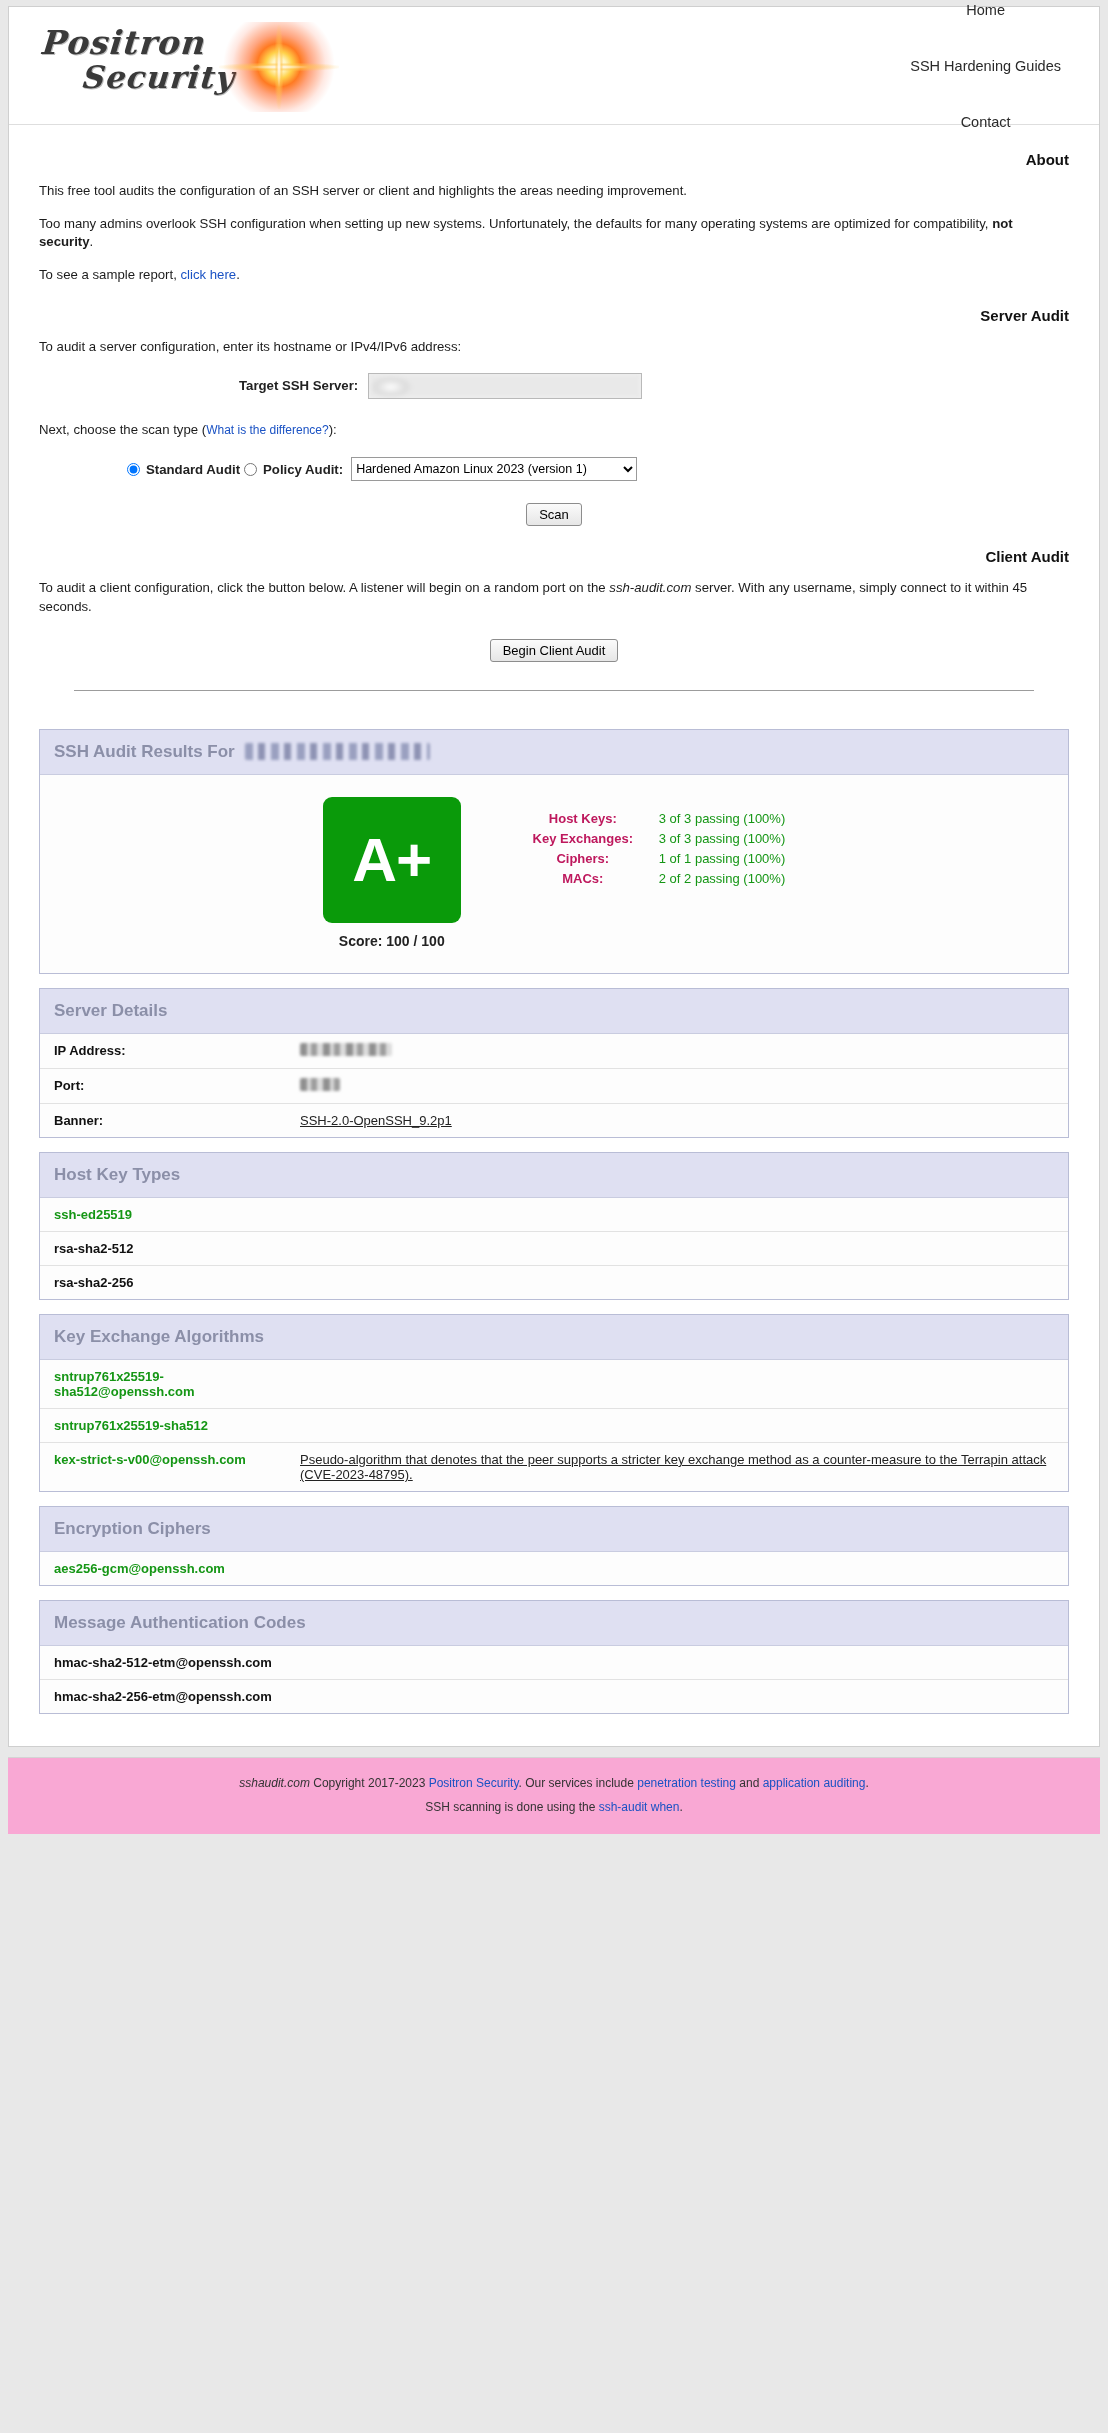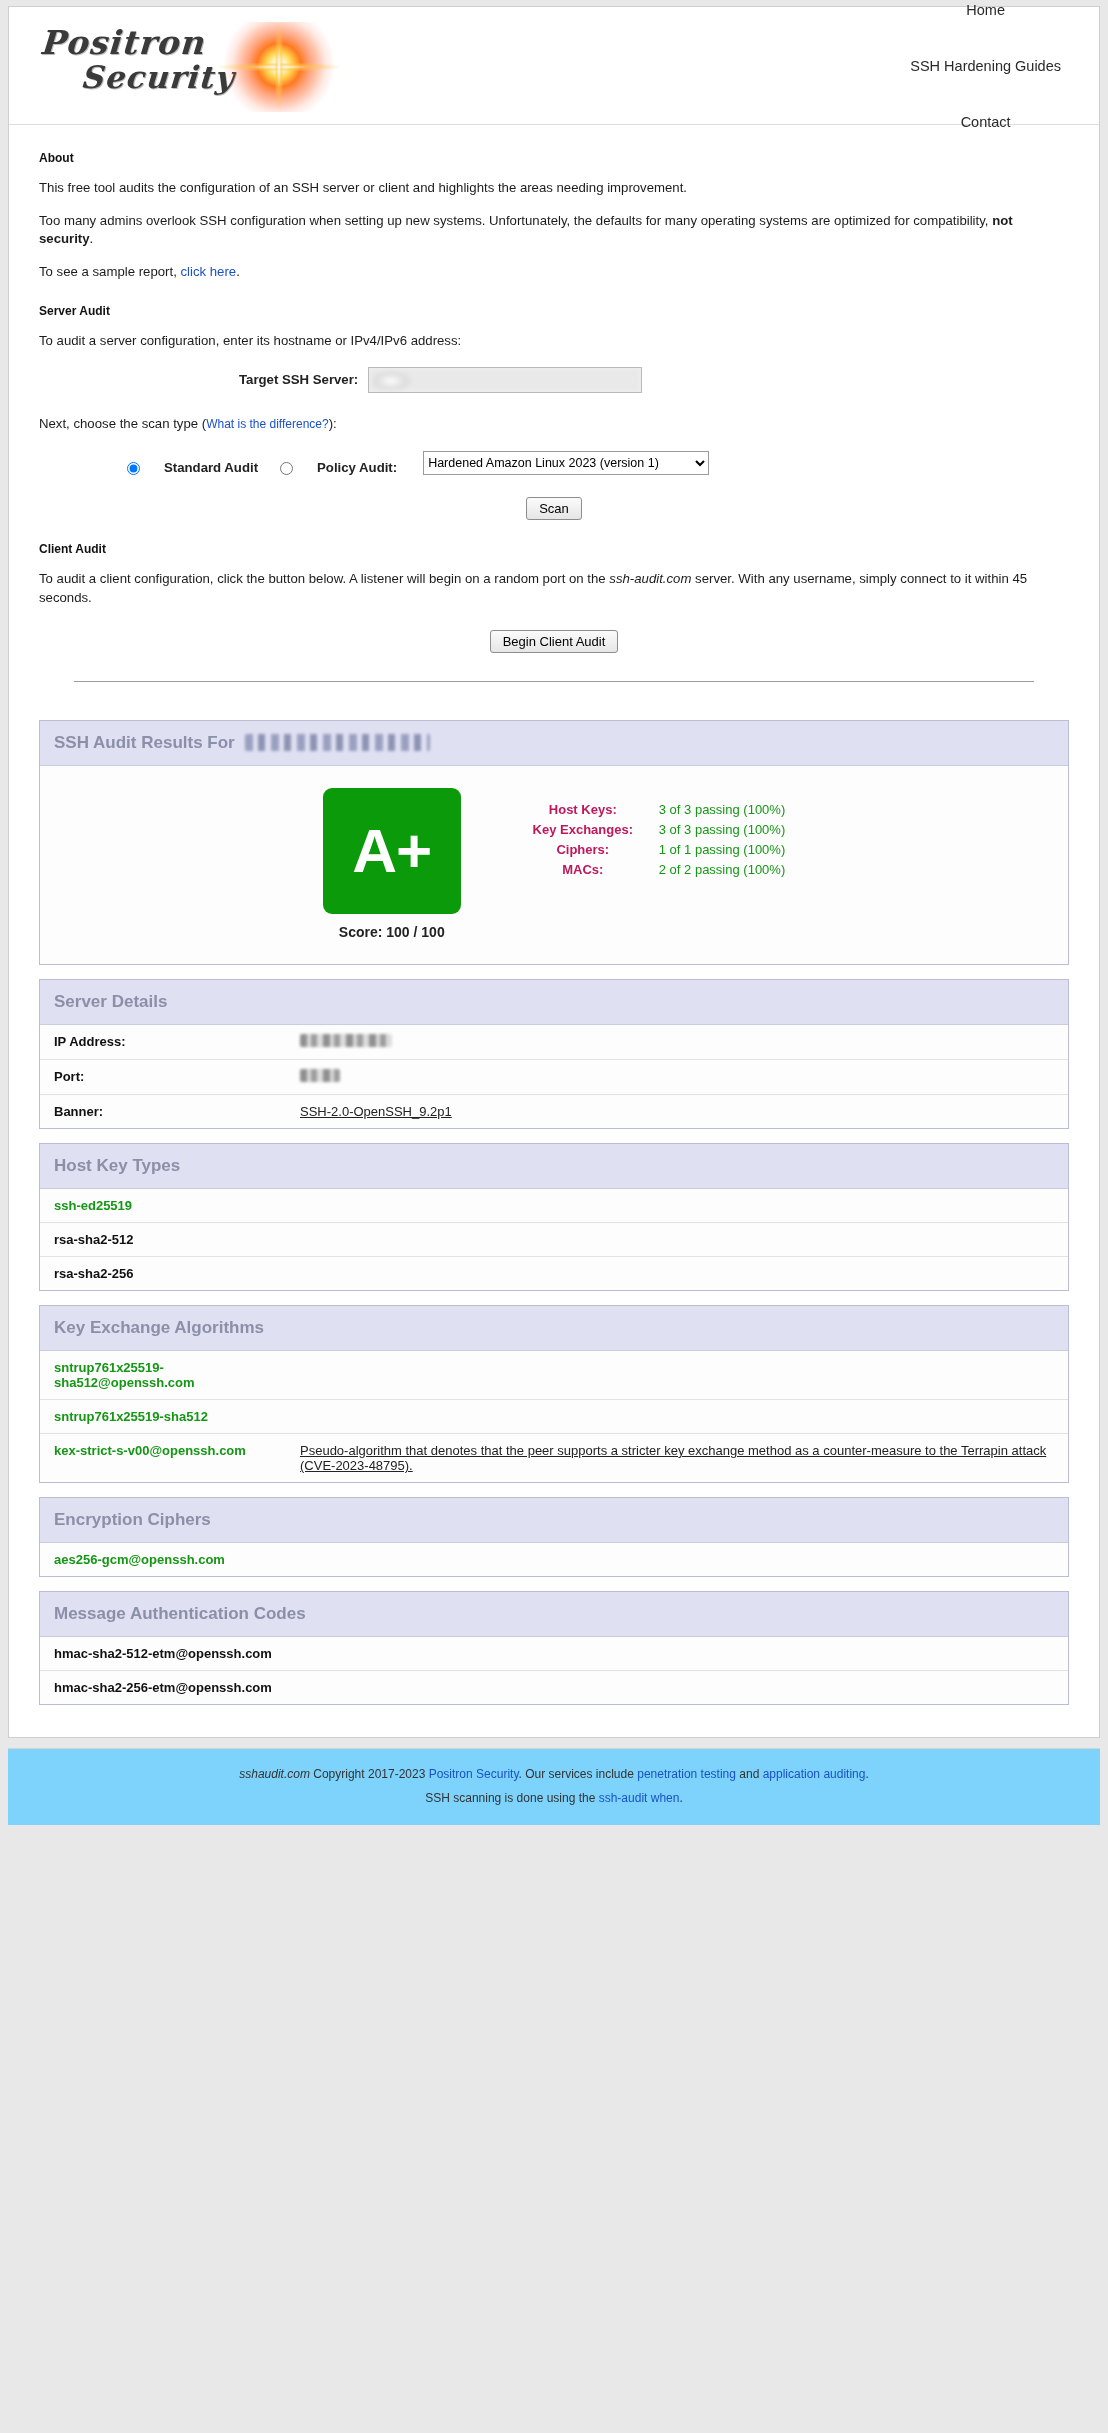--- a/index.html
+++ b/index.html
@@ -93,23 +93,24 @@
   .nav a {
     color: #2a2a2a;
     text-decoration: none;
   }
 
   
   .content {
     padding: 20px 30px 16px 30px;
   }
   h2.sec {
-    font-size: 12px;
+    font-size: 15px;
     margin: 22px 0 14px 0;
     color: #111;
+    text-align: right;
   }
   h2.sec.first { margin-top: 6px; }
   p.par {
     margin: 0 0 14px 0;
     line-height: 1.42;
     font-size: 13.2px;
     color: #1c1c1c;
   }
   a.link { color: #1a52c4; text-decoration: none; }
   .small-link { font-size: 12px; }
@@ -144,22 +145,22 @@
       radial-gradient(ellipse 22px 11px at 22px 13px, #fff 0%, #dcdcdc 70%, #e9e9e9 100%),
       radial-gradient(ellipse 20px 11px at 62px 13px, #fff 0%, #d6d6d6 70%, #ececec 100%),
       radial-gradient(ellipse 12px 10px at 100px 13px, #9a9a9a 0%, #cfcfcf 70%, #ebebeb 100%),
       radial-gradient(ellipse 26px 7px at 175px 13px, #fff 0%, #e3e3e3 75%, #efefef 100%),
       radial-gradient(ellipse 18px 9px at 222px 13px, #fff 0%, #d9d9d9 70%, #ededed 100%),
       linear-gradient(#efefef, #e7e7e7);
     filter: blur(2.2px);
   }
   .choice-row {
     display: flex;
-    align-items: flex-end;
-    gap: 22px;
+    align-items: center;
+    gap: 4px;
     margin: 18px 0 0 0;
     padding-left: 88px;
     font-size: 13.2px;
   }
   .choice-row .lbl { font-weight: bold; }
   input[type="radio"] { margin: 0 2px 0 0; }
   select.policy {
     width: 286px;
     height: 24px;
     font-size: 12.5px;
@@ -280,21 +281,21 @@
   .blurval.ip { width: 92px; }
   .blurval.port { width: 40px; }
   .algo { font-weight: bold; }
   .algo.good { color: #159615; }
   .algo.plain { color: #111; }
   .algo-note { color: #222; font-weight: normal; }
 
   
   .footer {
     margin-top: 10px;
-    background: #7dd3fc;
+    background: #f9a8d4;
     border-top: 1px solid #d4d4d4;
     text-align: center;
     padding: 18px 10px 20px 10px;
     font-size: 12px;
     color: #333;
   }
   .footer .l1 { margin-bottom: 10px; }
   .footer em { font-style: italic; }
 </style>
 </head>

